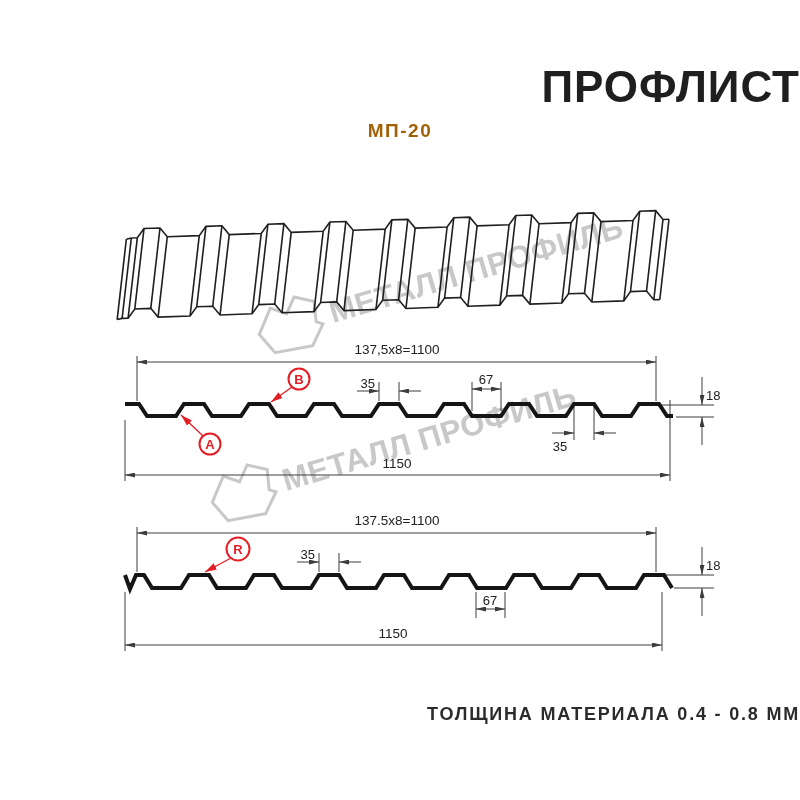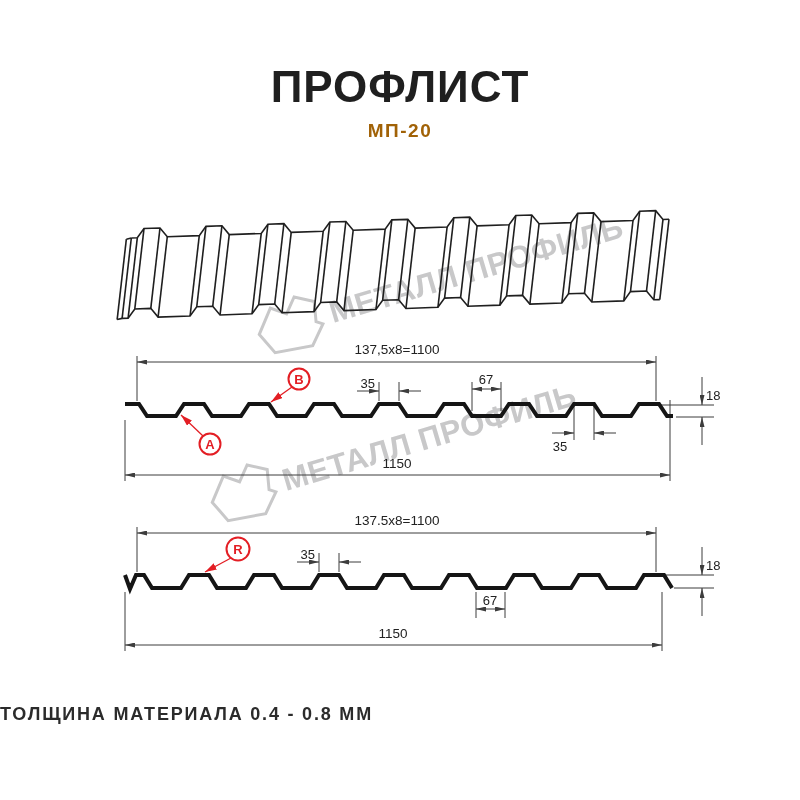--- a/index.html
+++ b/index.html
@@ -1,29 +1,29 @@
 <!DOCTYPE html>
 <html><head>
 <meta charset="utf-8">
 <style>
   html,body{margin:0;padding:0;}
   body{
     width:800px;height:800px;background:#ffffff;position:relative;overflow:hidden;
     font-family:"Liberation Sans", sans-serif;
   }
   .title{
-    position:absolute;top:62px;left:0;width:800px;text-align:center;
+    position:absolute;top:62px;left:0;width:800px;text-align:right;
     font-size:44px;font-weight:700;letter-spacing:1px;color:#1f1f1f;
   }
   .subtitle{
     position:absolute;top:120px;left:0;width:800px;text-align:center;
     font-size:19px;font-weight:600;letter-spacing:1.5px;color:#a16207;
   }
   .footer-note{
-    position:absolute;top:704px;left:0;width:800px;text-align:left;
+    position:absolute;top:704px;left:0;width:800px;text-align:right;
     font-size:18px;font-weight:600;letter-spacing:1.8px;color:#2b2b2b;
   }
   svg.drawing{position:absolute;left:0;top:0;}
   .dimtxt{font-size:13px;fill:#222222;font-family:"Liberation Sans",sans-serif;}
   .dimtxt-big{font-size:13.5px;fill:#222222;font-family:"Liberation Sans",sans-serif;}
   .redtxt{font-size:13px;font-weight:600;fill:#e31e24;font-family:"Liberation Sans",sans-serif;}
   .wmtxt{font-size:31px;font-weight:700;letter-spacing:0.5px;fill:#c8c8c9;font-family:"Liberation Sans",sans-serif;}
 </style>
 </head>
 <body>

